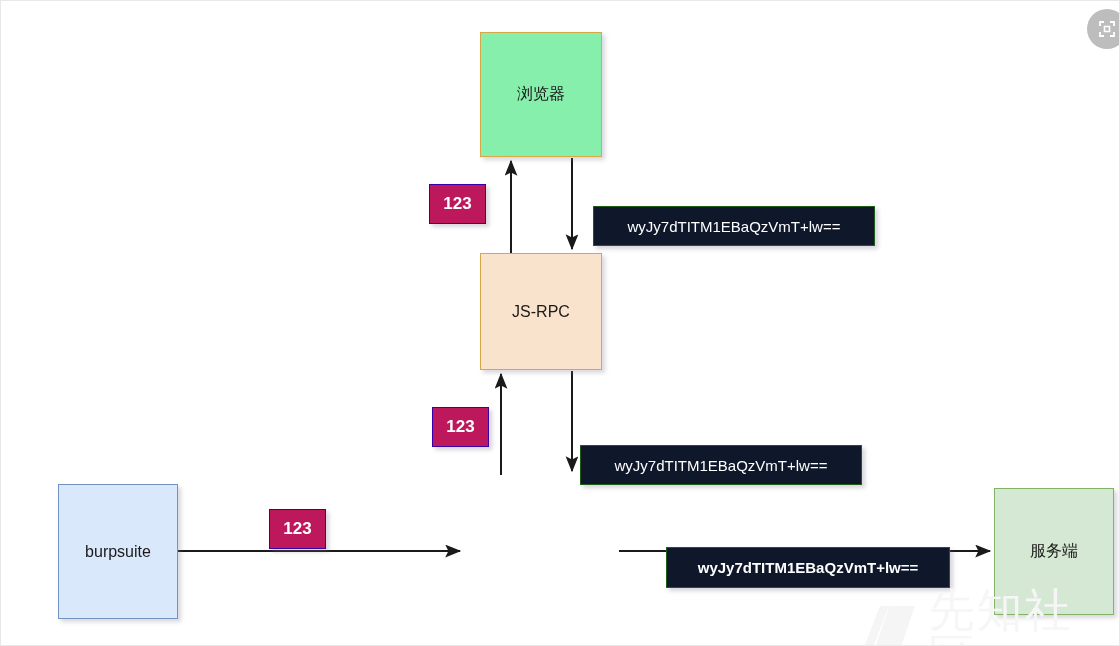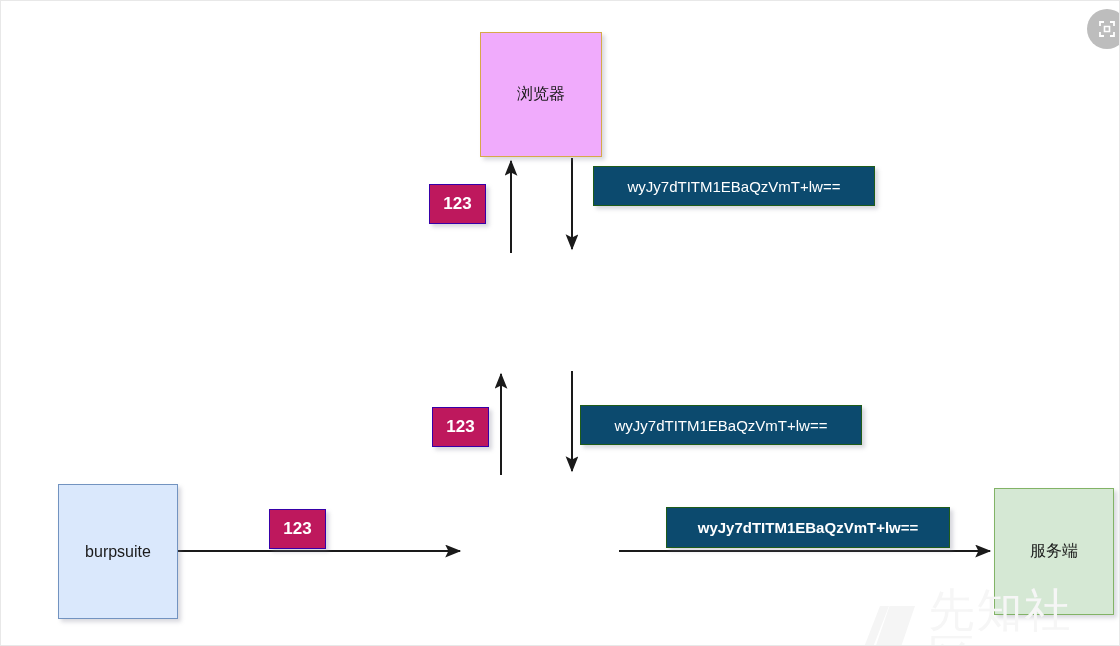--- a/index.html
+++ b/index.html
@@ -78,21 +78,21 @@
     display: flex;
     align-items: center;
     justify-content: center;
     font-size: 16px;
     color: #1a1a1a;
     box-shadow: 3px 3px 4px rgba(120,120,140,0.28);
     text-align: center;
   }
   .node-browser {
     left: 479px; top: 31px; width: 122px; height: 125px;
-    background: #f0abfc;
+    background: #86efac;
     border: 1.5px solid #d6a849;
   }
   .node-jsrpc {
     left: 479px; top: 252px; width: 122px; height: 117px;
     background: #f9e3cd;
     border: 1.5px solid #d6a849;
   }
   .node-mitm {
     left: 463px; top: 474px; width: 155px; height: 152px;
     background: #faf2cc;
@@ -120,23 +120,24 @@
     box-shadow: 3px 3px 4px rgba(120,120,140,0.30);
     white-space: nowrap;
   }
   .label-purple {
     background: #be185d;
     border: 1.5px solid #3700a8;
     font-size: 17px;
     font-weight: 600;
   }
   .label-green {
-    background: #0c4a6e;
+    background: #0f172a;
     border: 1.5px solid #1f5c19;
     font-size: 15px;
+    margin-top: 40px;
   }
   .lp1 { left: 428px; top: 183px; width: 57px; height: 40px; }
   .lp2 { left: 431px; top: 406px; width: 57px; height: 40px; }
   .lp3 { left: 268px; top: 508px; width: 57px; height: 40px; }
 
   .lg1 { left: 592px; top: 165px; width: 282px; height: 40px; }
   .lg2 { left: 579px; top: 404px; width: 282px; height: 40px; }
   .lg3 { left: 665px; top: 506px; width: 284px; height: 41px; font-weight: bold; }
 
   
@@ -170,20 +171,23 @@
 
     <line x1="177" y1="550" x2="459" y2="550" stroke="#1a1a1a" stroke-width="2" marker-end="url(#arrowhead)"></line>
 
     <line x1="618" y1="550" x2="989" y2="550" stroke="#1a1a1a" stroke-width="2" marker-end="url(#arrowhead)"></line>
   </svg>
 
   <div class="node node-browser">
     <span>浏览器</span>
   </div>
 
+  <div class="node node-jsrpc">
+    <span>JS-RPC</span>
+  </div>
 
 
   <div class="node node-burp">
     <span>burpsuite</span>
   </div>
 
   <div class="node node-server">
     <span>服务端</span>
   </div>
 

